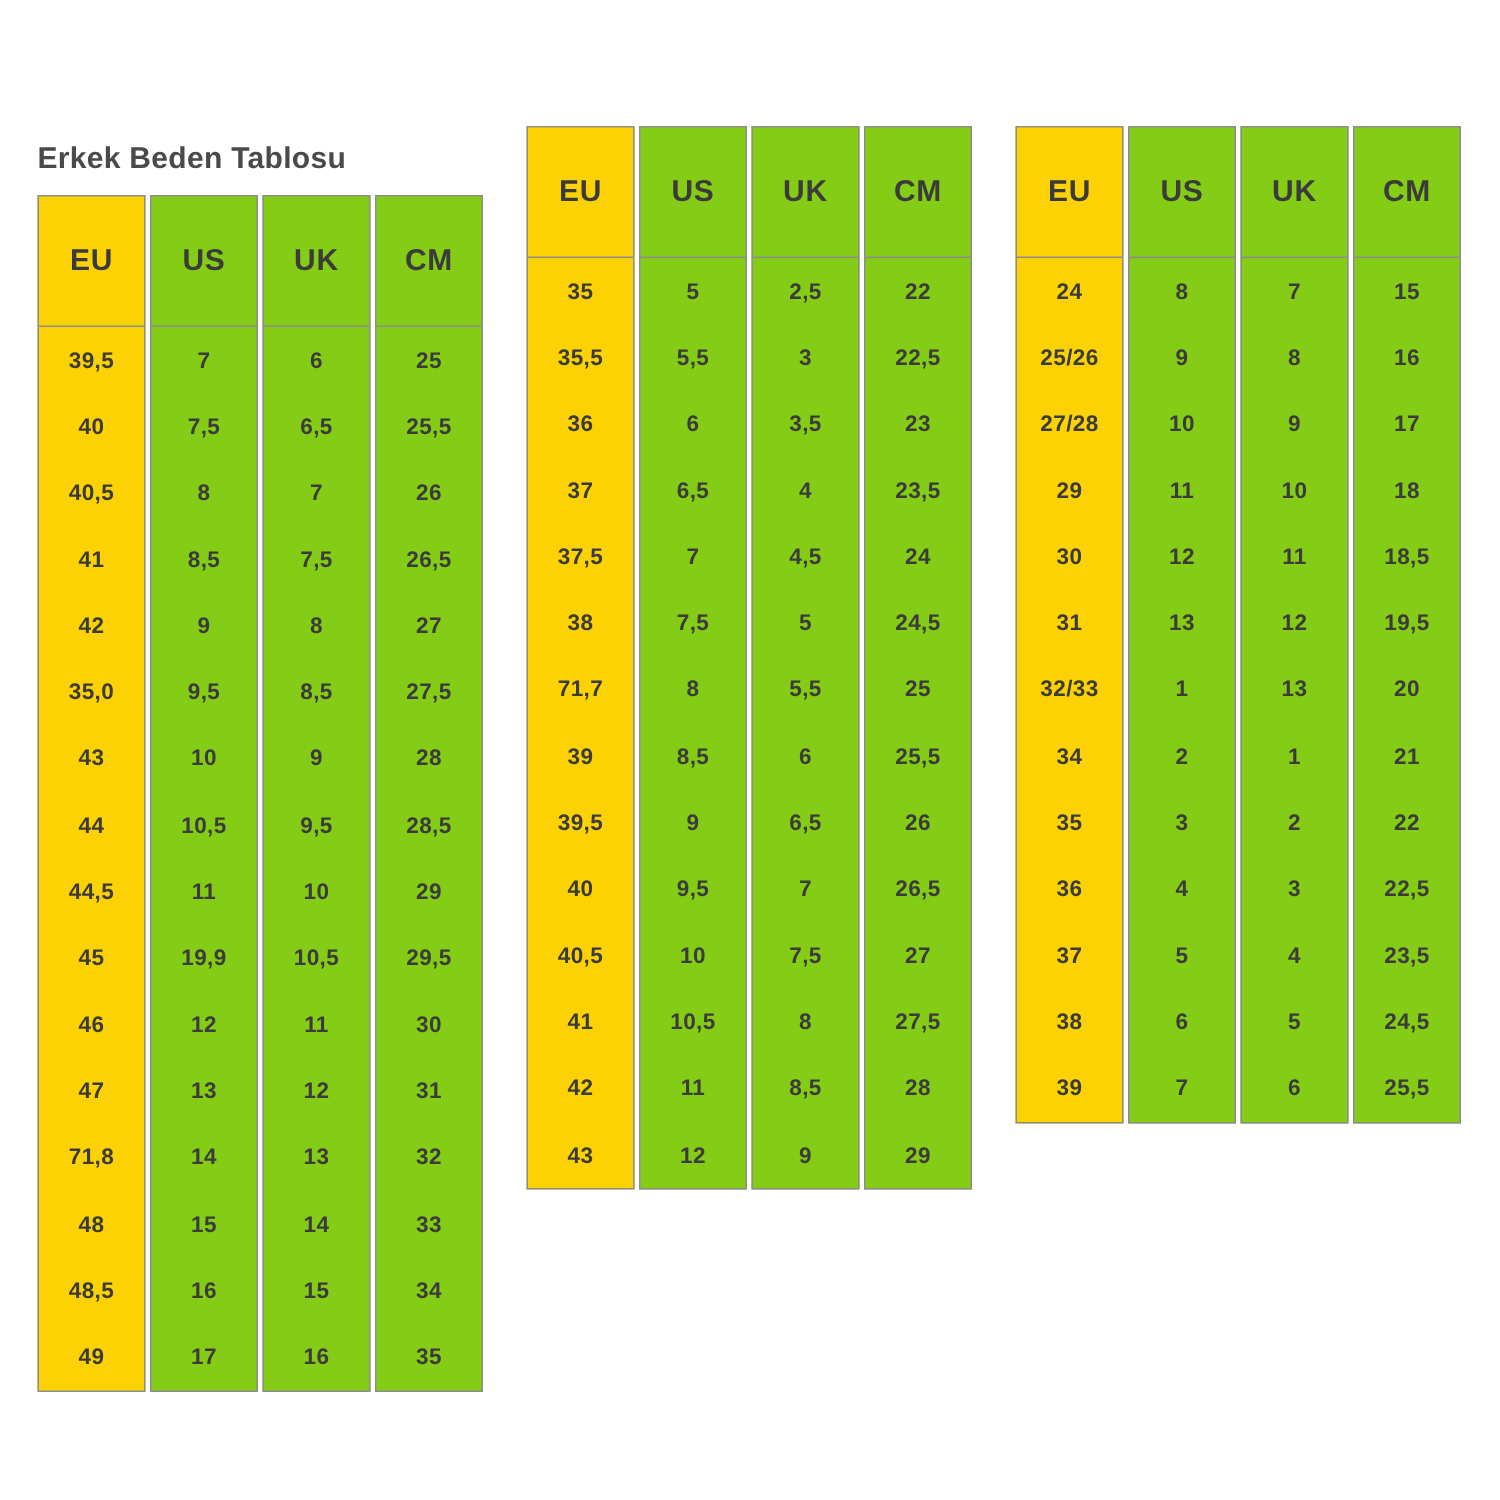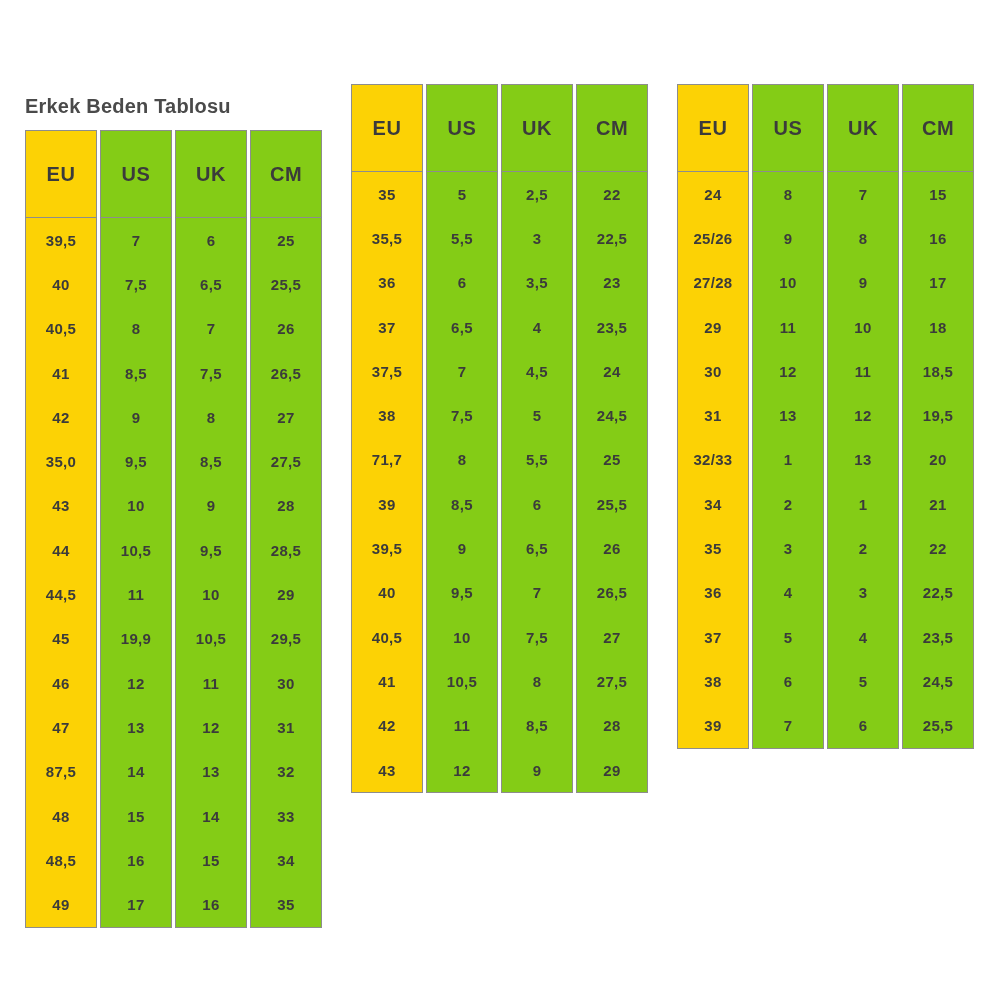--- a/index.html
+++ b/index.html
@@ -74,21 +74,21 @@
         <div class="cell">40,5</div>
         <div class="cell">41</div>
         <div class="cell">42</div>
         <div class="cell">35,0</div>
         <div class="cell">43</div>
         <div class="cell">44</div>
         <div class="cell">44,5</div>
         <div class="cell">45</div>
         <div class="cell">46</div>
         <div class="cell">47</div>
-        <div class="cell">87,5</div>
+        <div class="cell">71,8</div>
         <div class="cell">48</div>
         <div class="cell">48,5</div>
         <div class="cell">49</div>
       </div>
       <div class="col">
         <div class="col-header">US</div>
         <div class="cell">7</div>
         <div class="cell">7,5</div>
         <div class="cell">8</div>
         <div class="cell">8,5</div>

